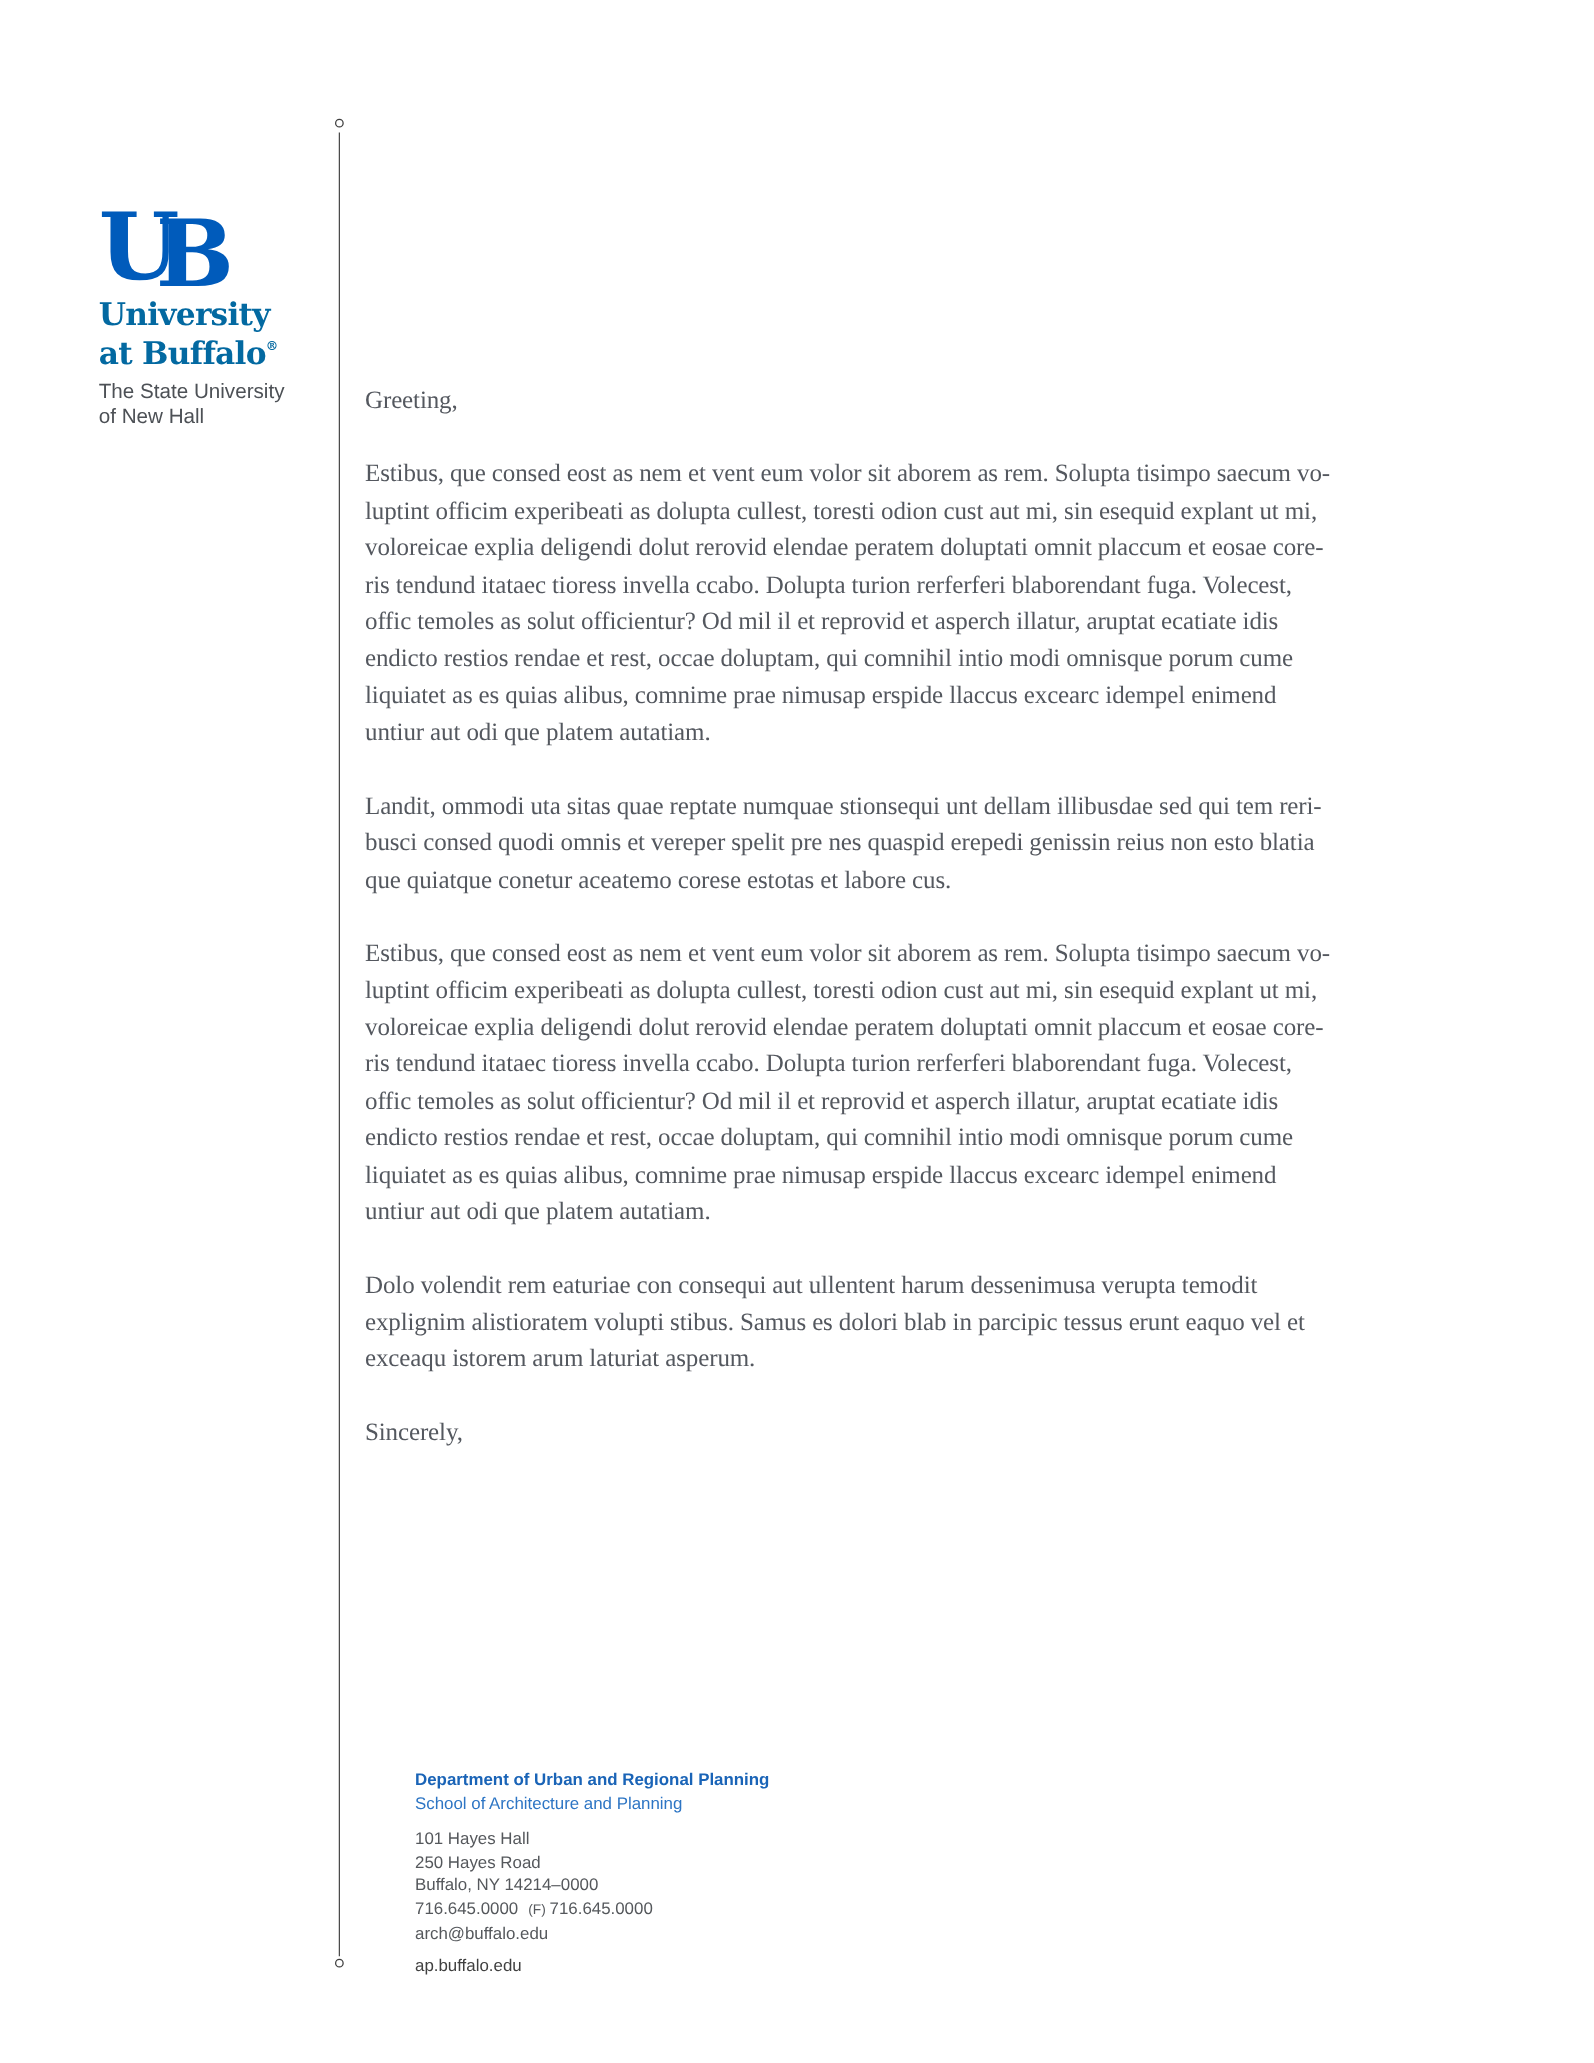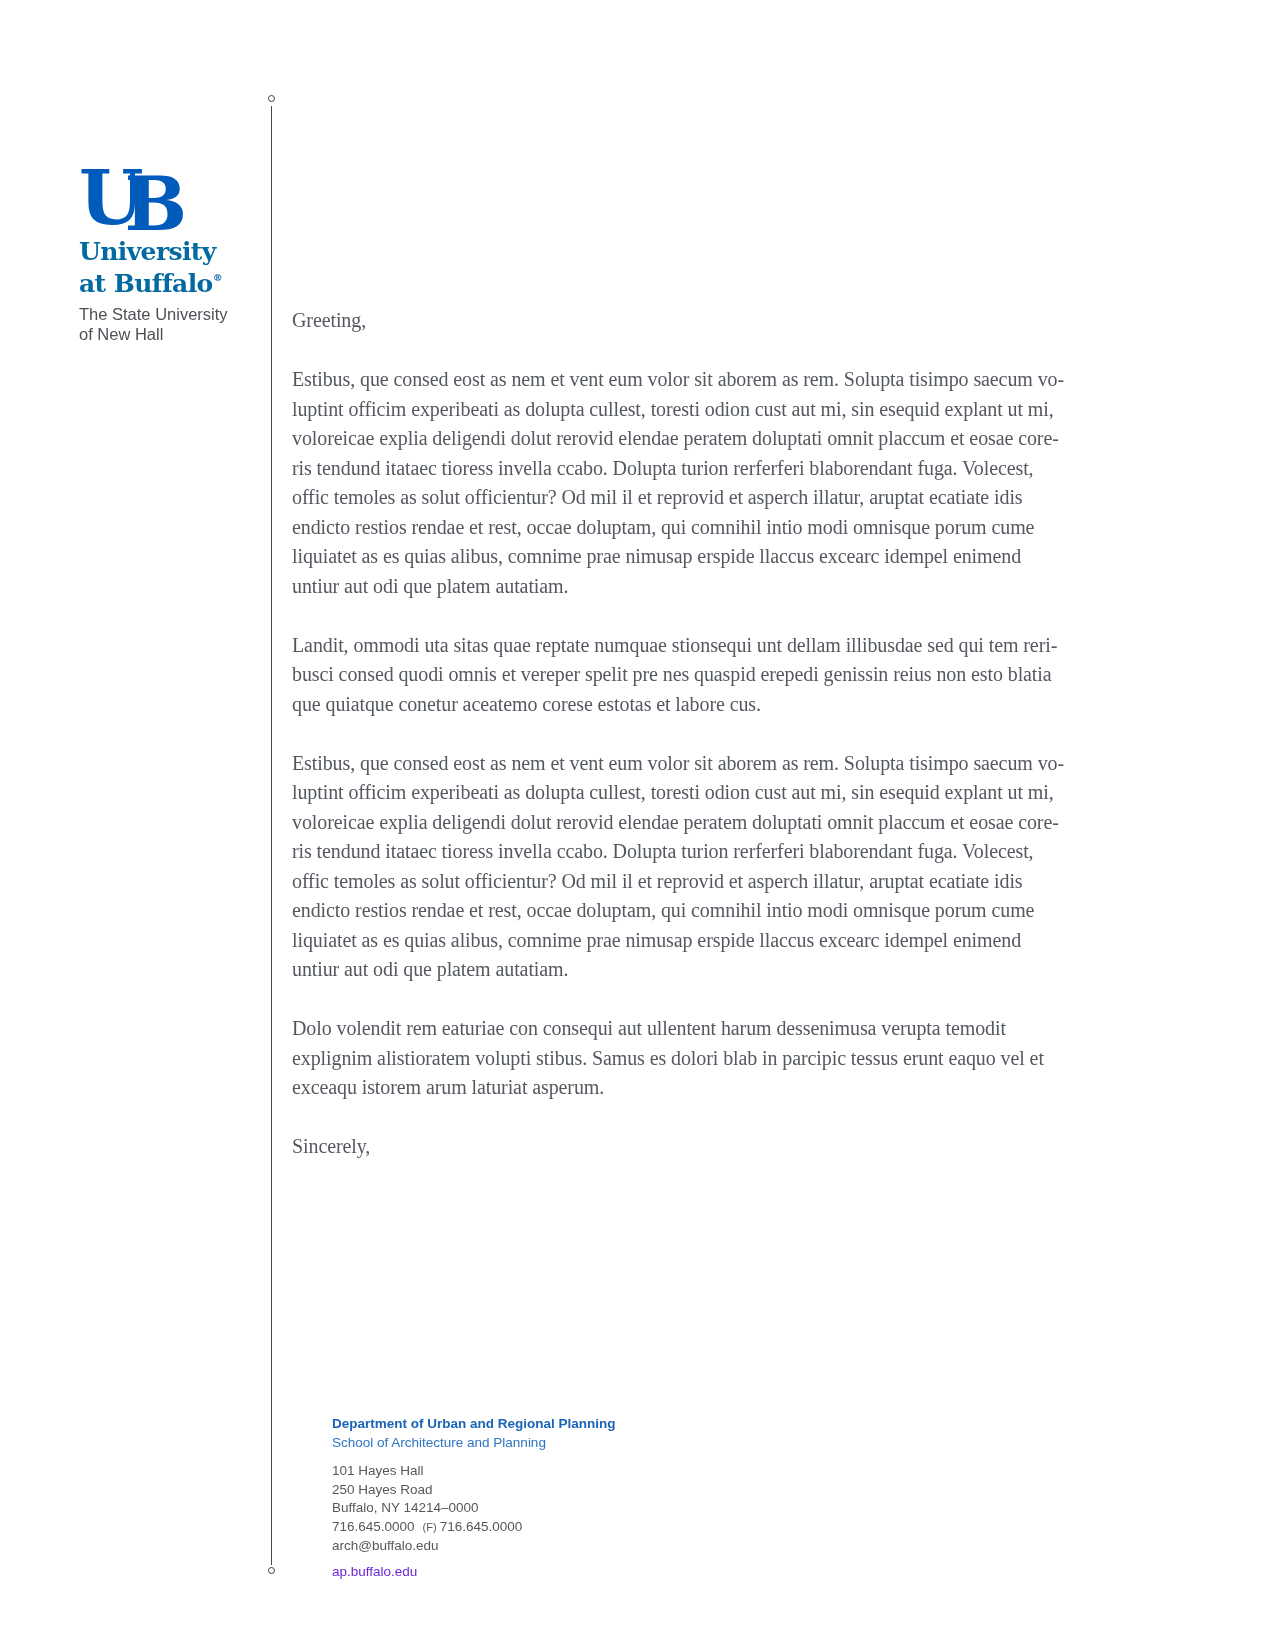--- a/index.html
+++ b/index.html
@@ -101,21 +101,21 @@
     color: #55585c;
     margin-left: 40px;
   }
   .f-dept { font-weight: 700; color: #1a64b7; }
   .f-school { color: #2d75c4; margin-bottom: 10px; }
   .f-addr div { line-height: 18.7px; }
   .fax-label { font-size: 11px; margin: 0 3px 0 8px; }
   .f-site {
     display: inline-block;
     margin-top: 6px;
-    color: #6d28d9;
+    color: #404040;
     text-decoration: none;
     cursor: pointer;
   }
 </style>
 </head>
 <body>
 
 <div class="page">
 
   <div class="logo">

